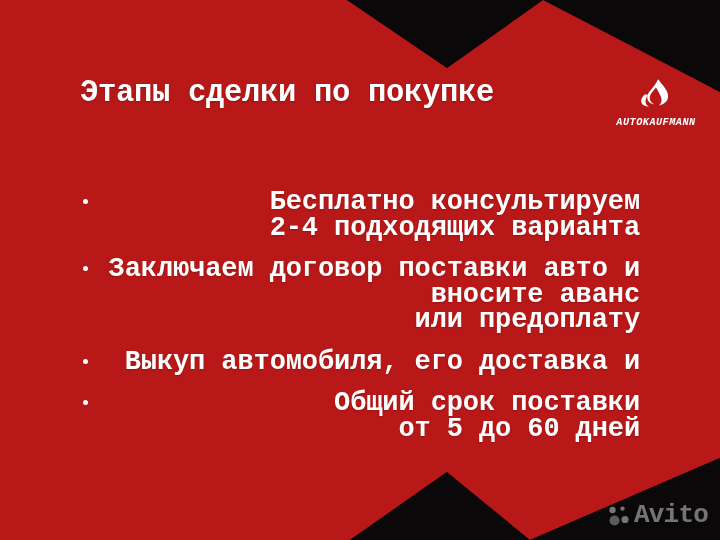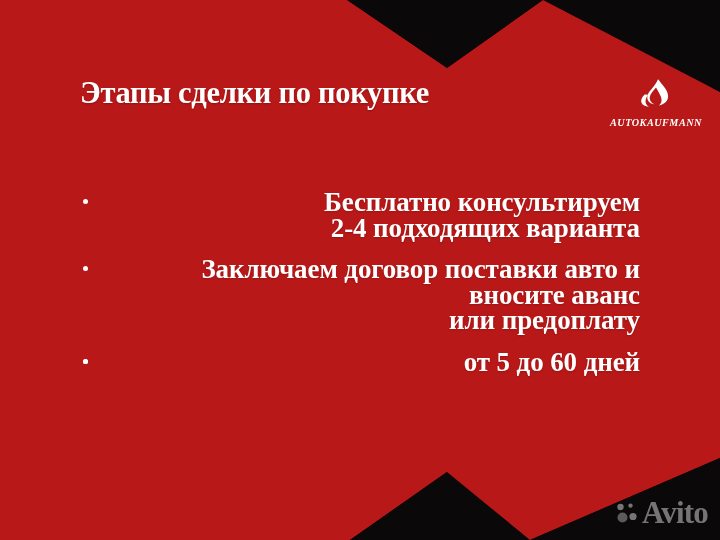--- a/index.html
+++ b/index.html
@@ -6,21 +6,21 @@
     margin: 0;
     padding: 0;
     background: #000;
   }
   #slide {
     position: relative;
     width: 720px;
     height: 540px;
     overflow: hidden;
     background: #be185d;
-    font-family: Liberation Serif, serif;
+    font-family: Liberation Mono, monospace;
   }
   #bg-svg {
     position: absolute;
     inset: 0;
     width: 720px;
     height: 540px;
     display: block;
   }
   .content {
     position: absolute;
@@ -109,21 +109,21 @@
     right: 12px;
     bottom: 12px;
     display: flex;
     align-items: center;
     gap: 4px;
     opacity: 0.62;
   }
   #avito-dots { display: block; width: 22px; height: 21px; }
   #avito-text {
     color: #b9b9b9;
-    font-size: 31px;
+    font-size: 26px;
     font-weight: bold;
     letter-spacing: -0.8px;
     line-height: 1;
   }
 </style>
 </head>
 <body>
 
 <div id="slide">
 
@@ -162,24 +162,26 @@
 
       <div class="bullet">
         <span class="bullet-dot"></span>
         <div class="bullet-line">Заключаем договор поставки авто и</div>
         <div class="bullet-line">вносите аванс</div>
         <div class="bullet-line">или предоплату</div>
       </div>
 
       <div class="bullet">
         <span class="bullet-dot"></span>
+        <div class="bullet-line">Выкуп автомобиля, его доставка и</div>
       </div>
 
       <div class="bullet">
         <span class="bullet-dot"></span>
+        <div class="bullet-line">Общий срок поставки</div>
         <div class="bullet-line">от 5 до 60 дней</div>
       </div>
 
     </div>
 
     <div id="avito-watermark">
       <svg id="avito-dots" viewBox="0 0 22 21">
         <circle cx="4.5" cy="5" r="3.2" fill="#b9b9b9"></circle>
         <circle cx="14.5" cy="3.6" r="2.2" fill="#b9b9b9"></circle>
         <circle cx="6.5" cy="15.5" r="5" fill="#8f8f8f"></circle>

